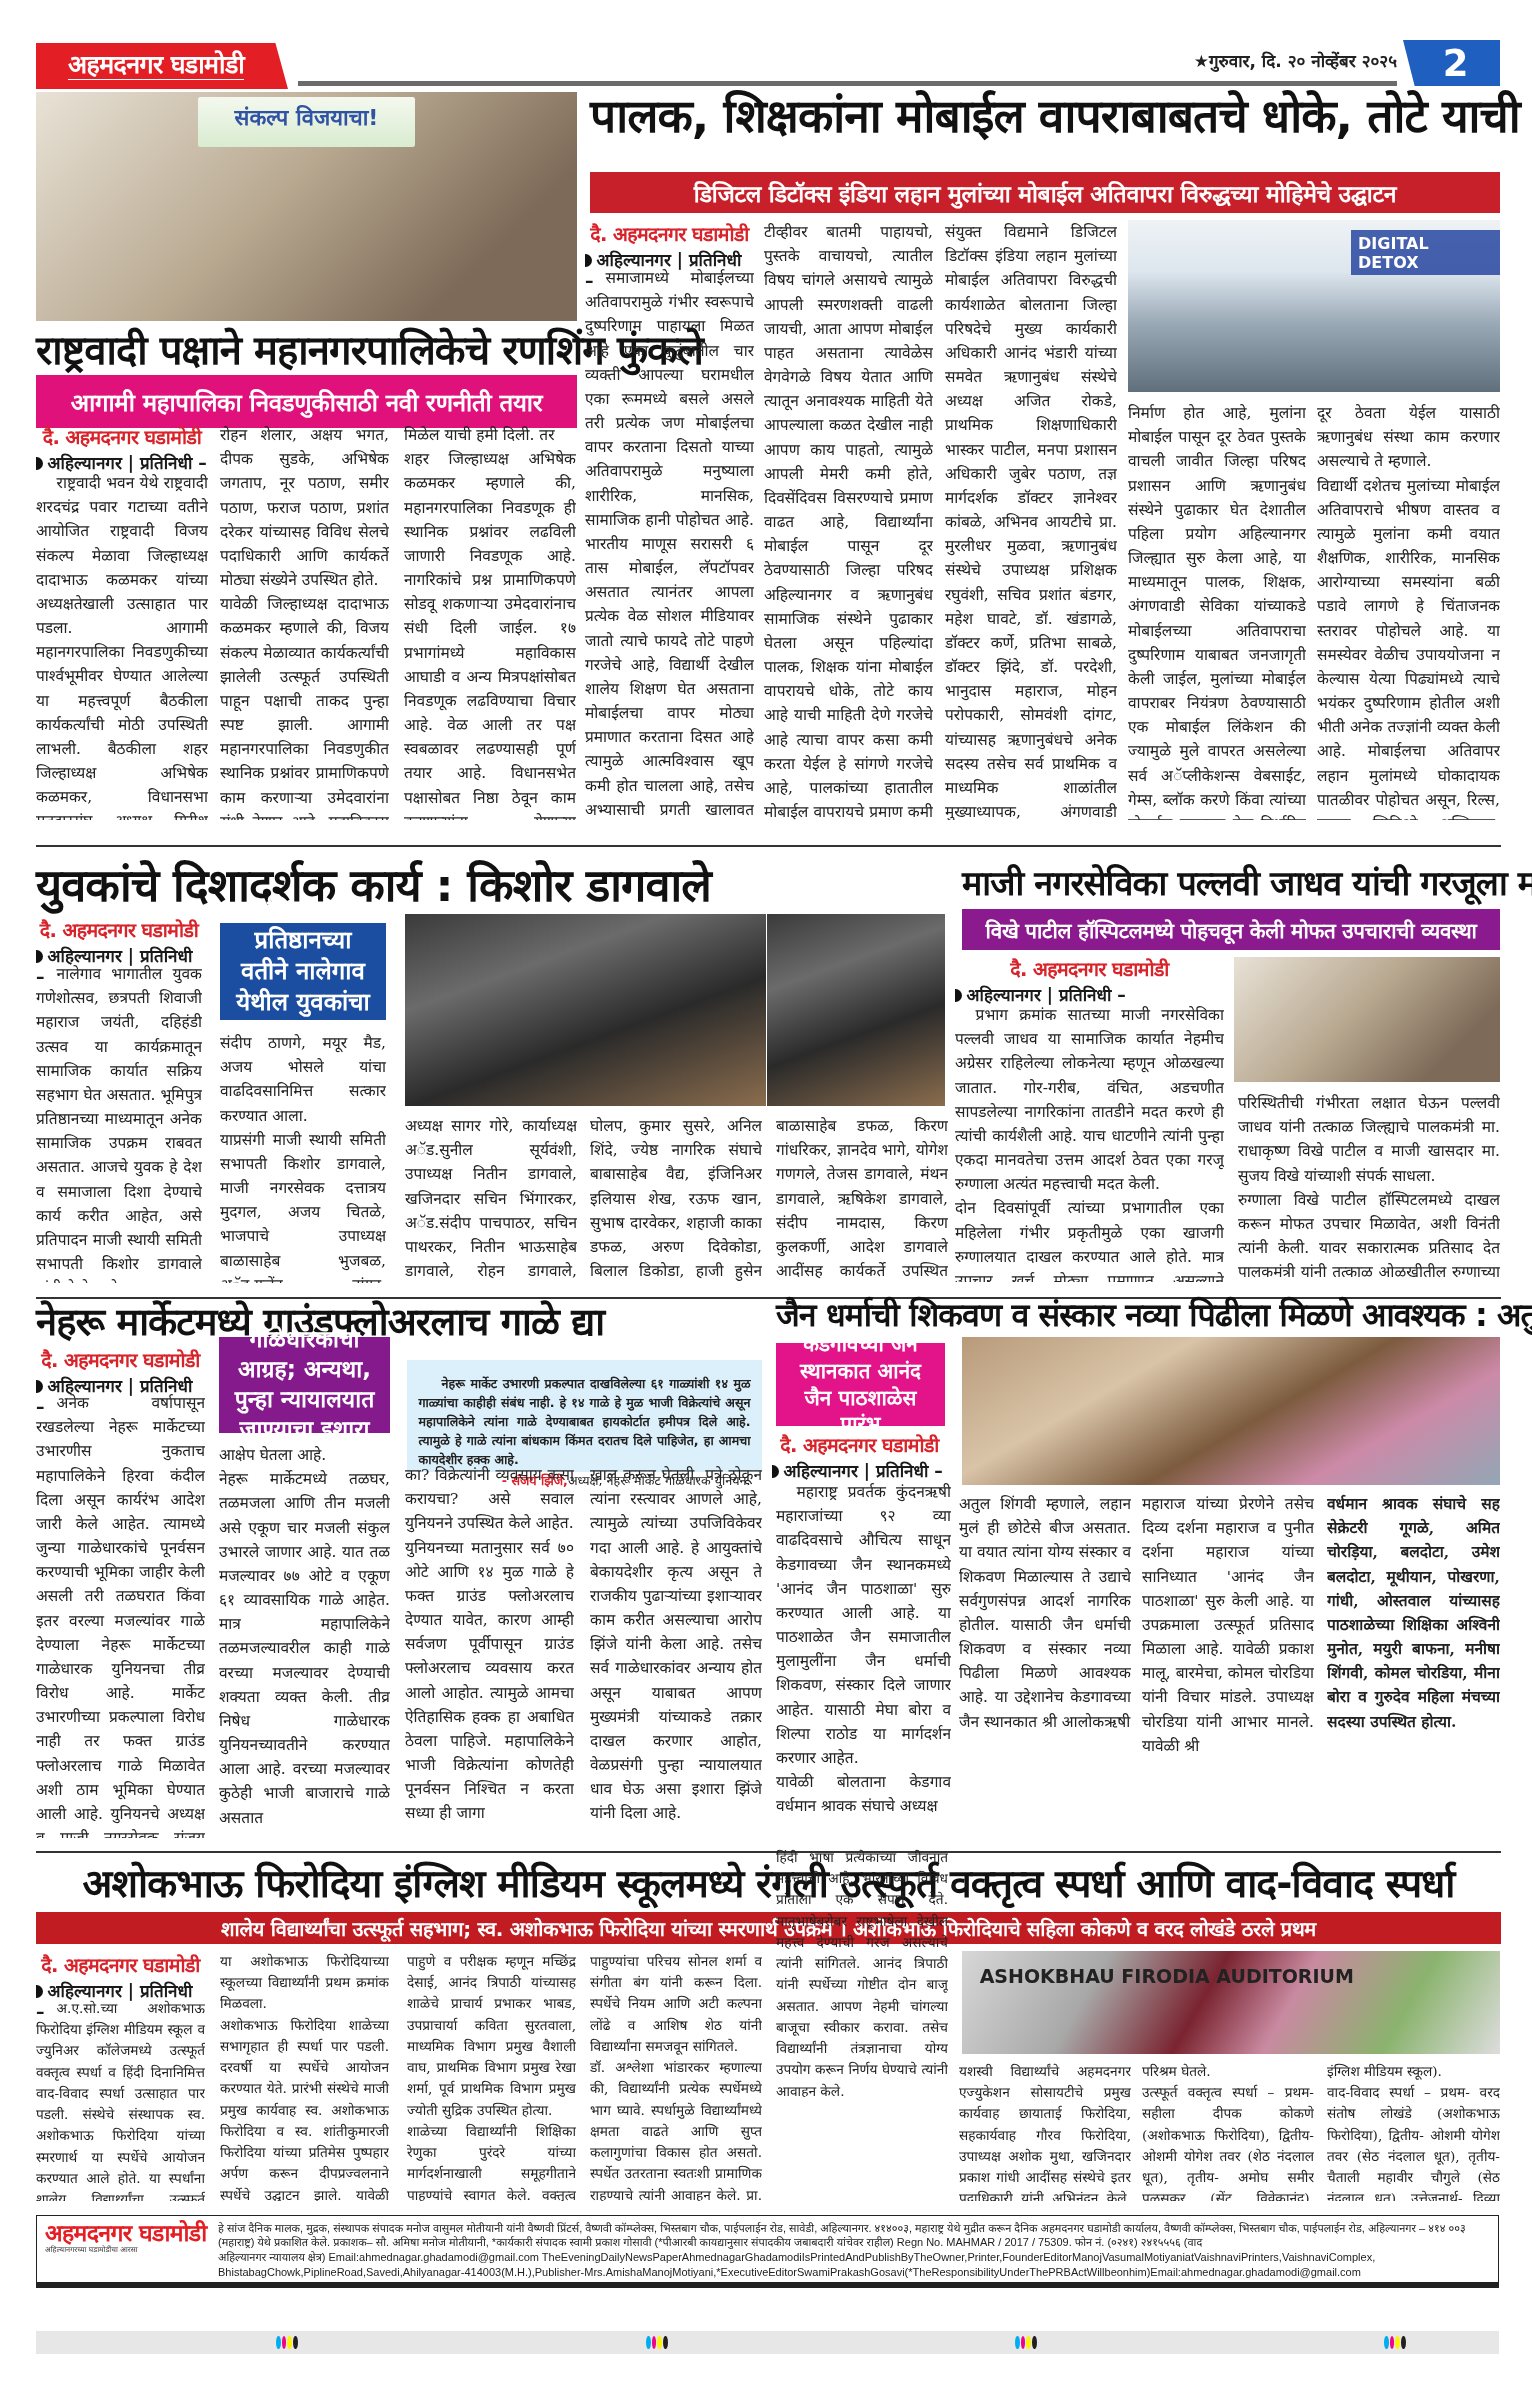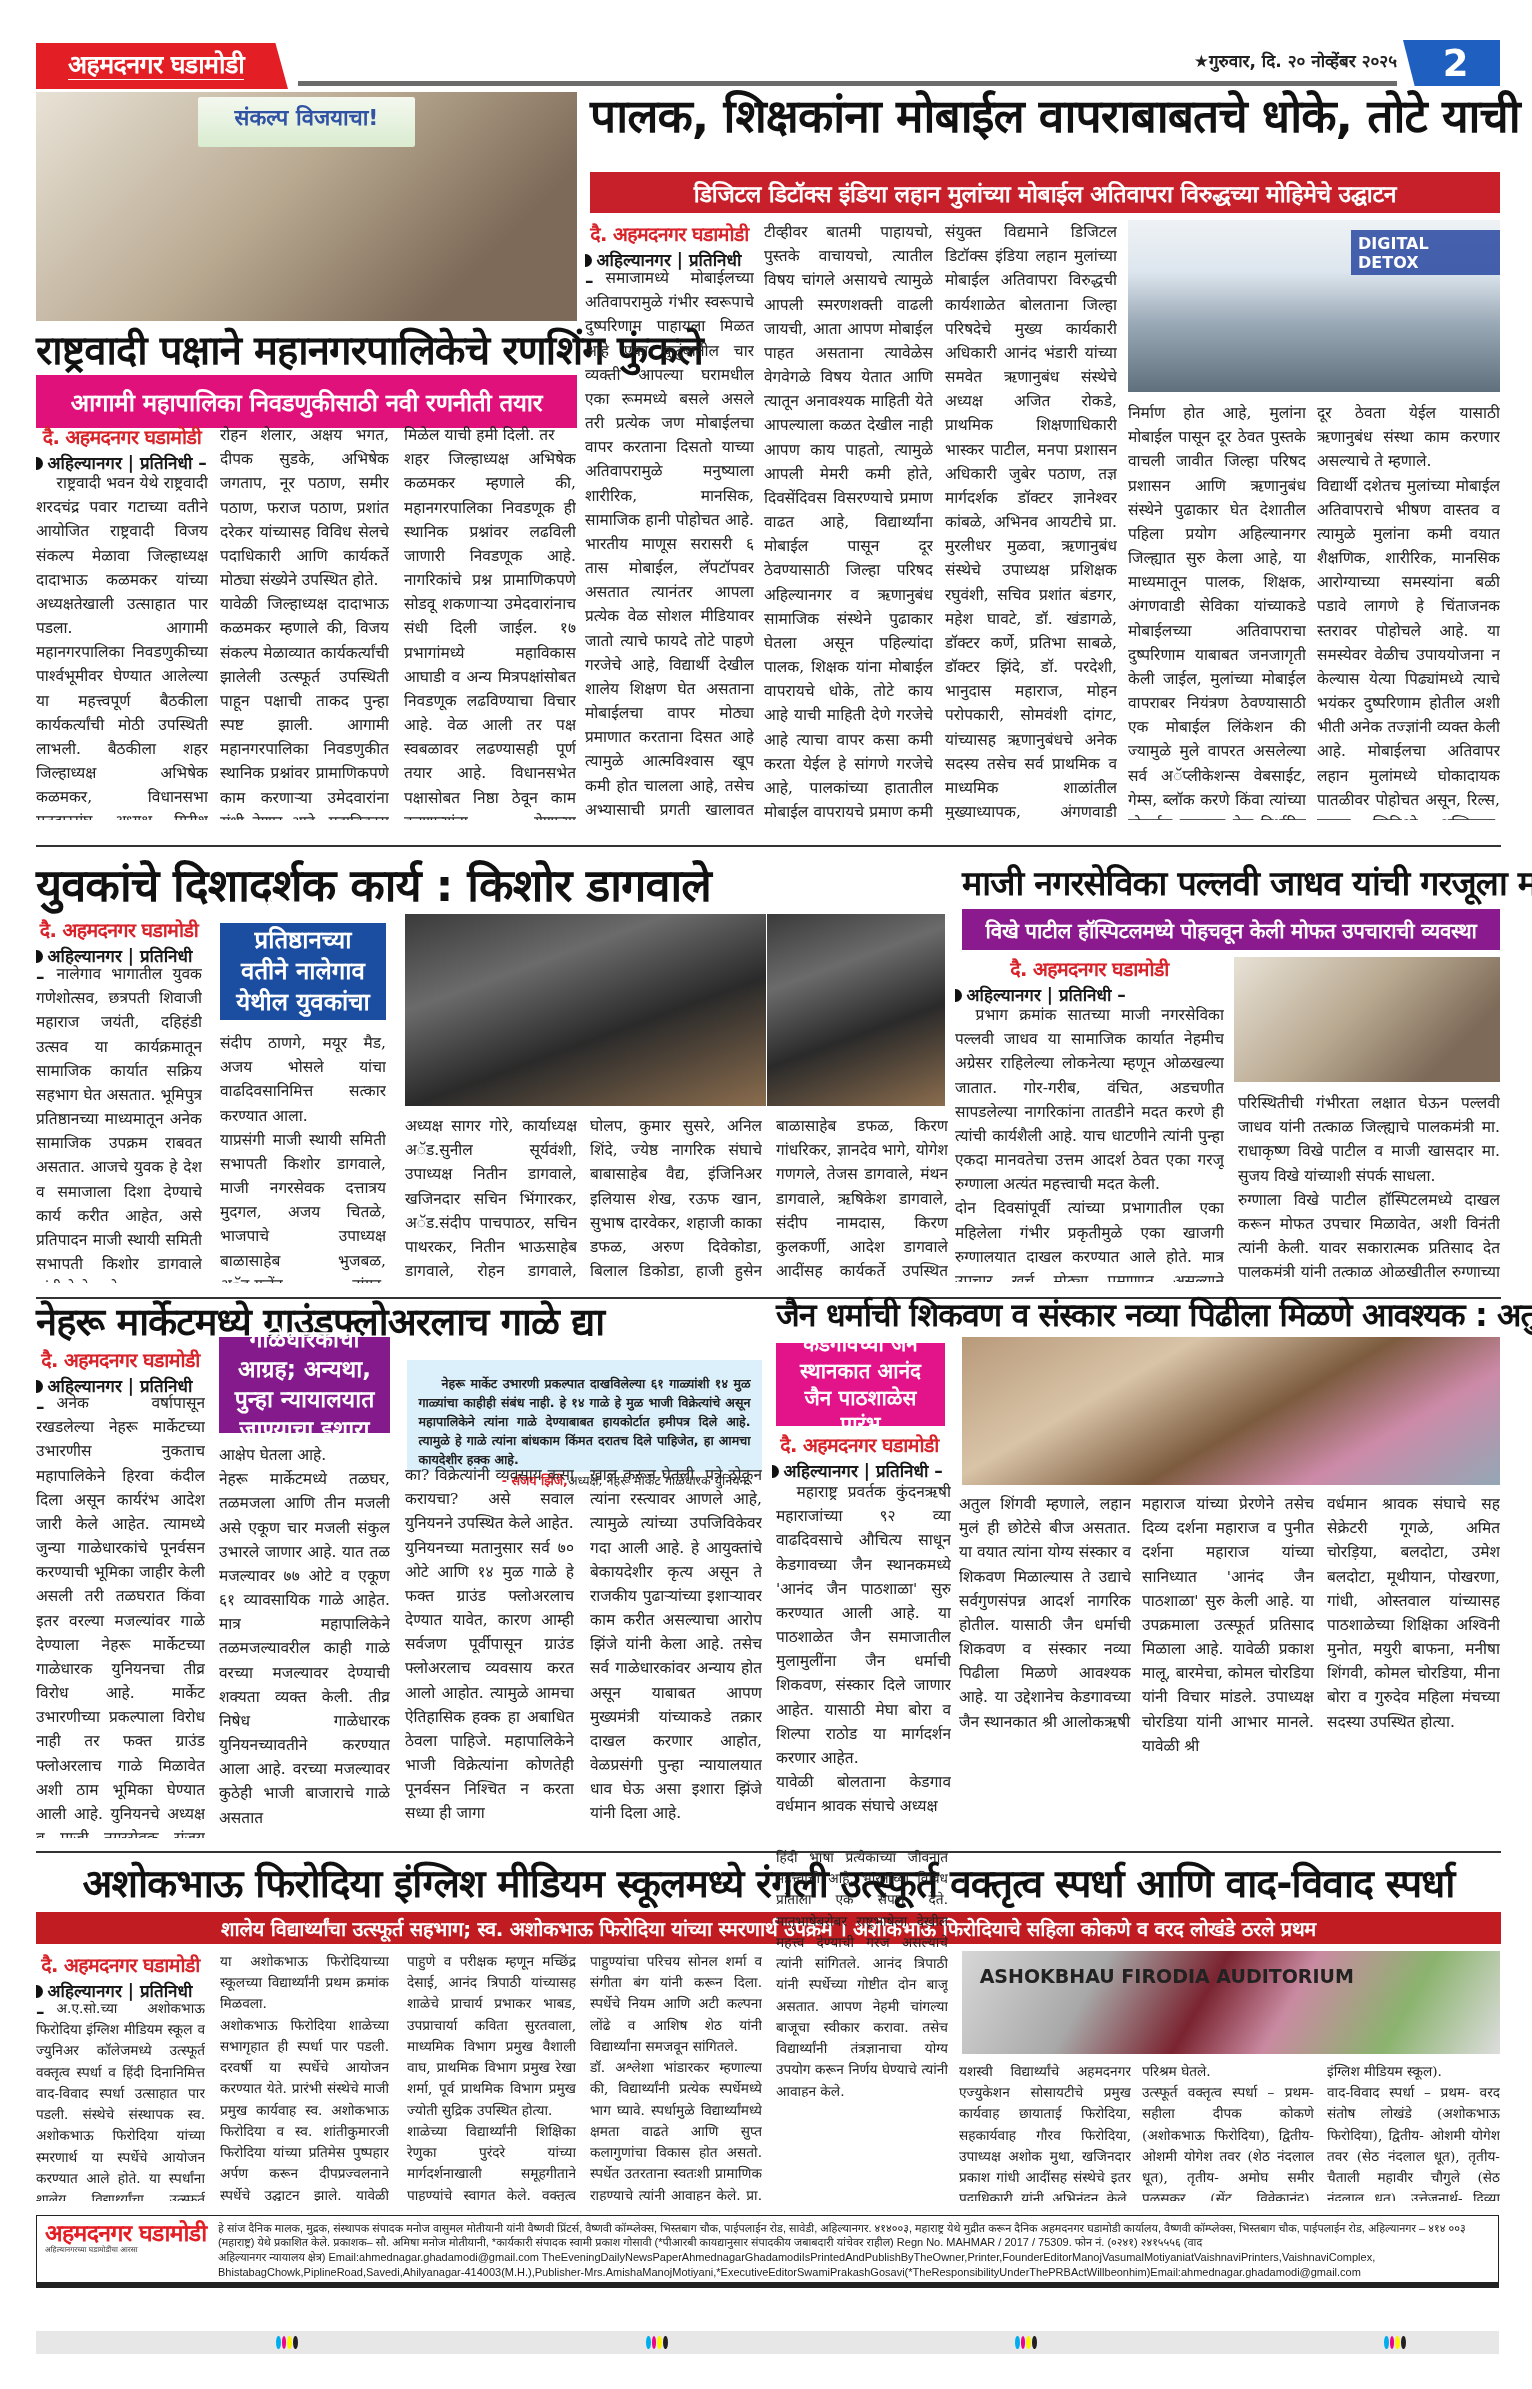--- a/index.html
+++ b/index.html
@@ -212,21 +212,21 @@
     <p style="white-space:pre-line;">महाराष्ट्र प्रवर्तक कुंदनऋषी महाराजांच्या ९२ व्या वाढदिवसाचे औचित्य साधून केडगावच्या जैन स्थानकमध्ये 'आनंद जैन पाठशाळा' सुरु करण्यात आली आहे. या पाठशाळेत जैन समाजातील मुलामुलींना जैन धर्माची शिकवण, संस्कार दिले जाणार आहेत. यासाठी मेघा बोरा व शिल्पा राठोड या मार्गदर्शन करणार आहेत.
 यावेळी बोलताना केडगाव वर्धमान श्रावक संघाचे अध्यक्ष</p>
   </div>
 <div class="abs photo jain" style="left:962px;top:1337px;width:538px;height:148px;"></div>
 <div class="abs col" style="left:959px;top:1492px;width:172px;height:346px;">
     <p class="noind">अतुल शिंगवी म्हणाले, लहान मुलं ही छोटेसे बीज असतात. या वयात त्यांना योग्य संस्कार व शिकवण मिळाल्यास ते उद्याचे सर्वगुणसंपन्न आदर्श नागरिक होतील. यासाठी जैन धर्माची शिकवण व संस्कार नव्या पिढीला मिळणे आवश्यक आहे. या उद्देशानेच केडगावच्या जैन स्थानकात श्री आलोकऋषी</p>
   </div>
 <div class="abs col" style="left:1142px;top:1492px;width:172px;height:346px;">
     <p class="noind">महाराज यांच्या प्रेरणेने तसेच दिव्य दर्शना महाराज व पुनीत दर्शना महाराज यांच्या सानिध्यात 'आनंद जैन पाठशाळा' सुरु केली आहे. या उपक्रमाला उत्स्फूर्त प्रतिसाद मिळाला आहे. यावेळी प्रकाश मालू, बारमेचा, कोमल चोरडिया यांनी विचार मांडले. उपाध्यक्ष चोरडिया यांनी आभार मानले. यावेळी श्री</p>
   </div>
-<div class="abs col" style="left:1327px;top:1492px;width:173px;height:346px;">
+<div class="abs col" style="left:1327px;top:1492px;width:173px;height:346px;font-weight:bold;">
     <p class="noind">वर्धमान श्रावक संघाचे सह सेक्रेटरी गूगळे, अमित चोरड़िया, बलदोटा, उमेश बलदोटा, मूथीयान, पोखरणा, गांधी, ओस्तवाल यांच्यासह पाठशाळेच्या शिक्षिका अश्विनी मुनोत, मयुरी बाफना, मनीषा शिंगवी, कोमल चोरडिया, मीना बोरा व गुरुदेव महिला मंचच्या सदस्या उपस्थित होत्या.</p>
   </div>
 
 <div class="abs hrule" style="left:36px;top:1851px;width:1465px;height:1.7px;"></div>
 
 <div class="abs hl hl-l" style="left:36px;top:1864px;width:1465px;font-size:39px;text-align:center;">अशोकभाऊ फिरोदिया इंग्लिश मीडियम स्कूलमध्ये रंगली उत्स्फूर्त वक्तृत्व स्पर्धा आणि वाद-विवाद स्पर्धा</div>
 <div class="abs strip strip-crimson" style="left:36px;top:1912px;width:1465px;height:32px;font-size:20px;">शालेय विद्यार्थ्यांचा उत्स्फूर्त सहभाग; स्व. अशोकभाऊ फिरोदिया यांच्या स्मरणार्थ उपक्रम । अशोकभाऊ फिरोदियाचे सहिला कोकणे व वरद लोखंडे ठरले प्रथम</div>
 
 <div class="abs" style="left:36px;top:1951px;width:169px;">
   <div class="byline">दै. अहमदनगर घडामोडी</div>

